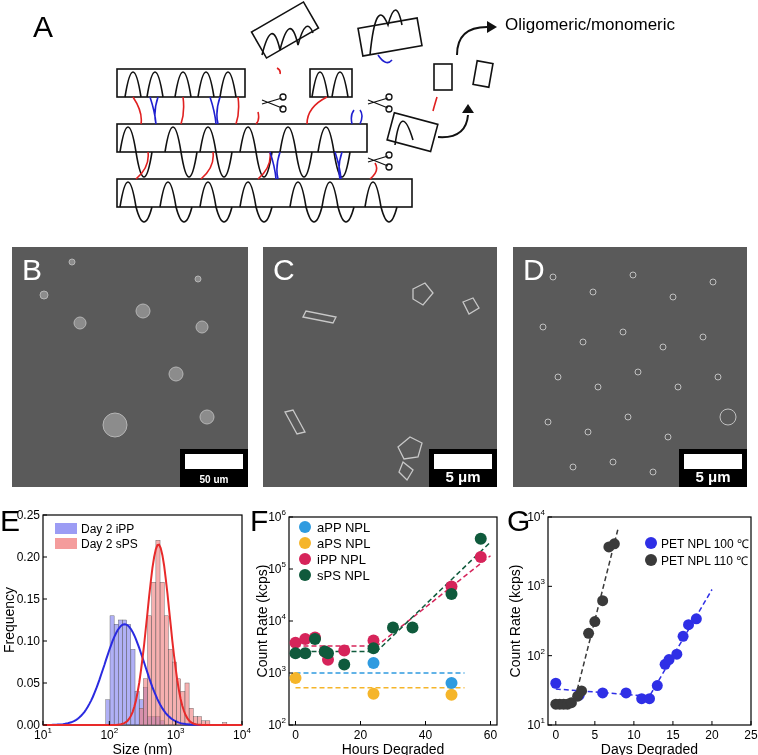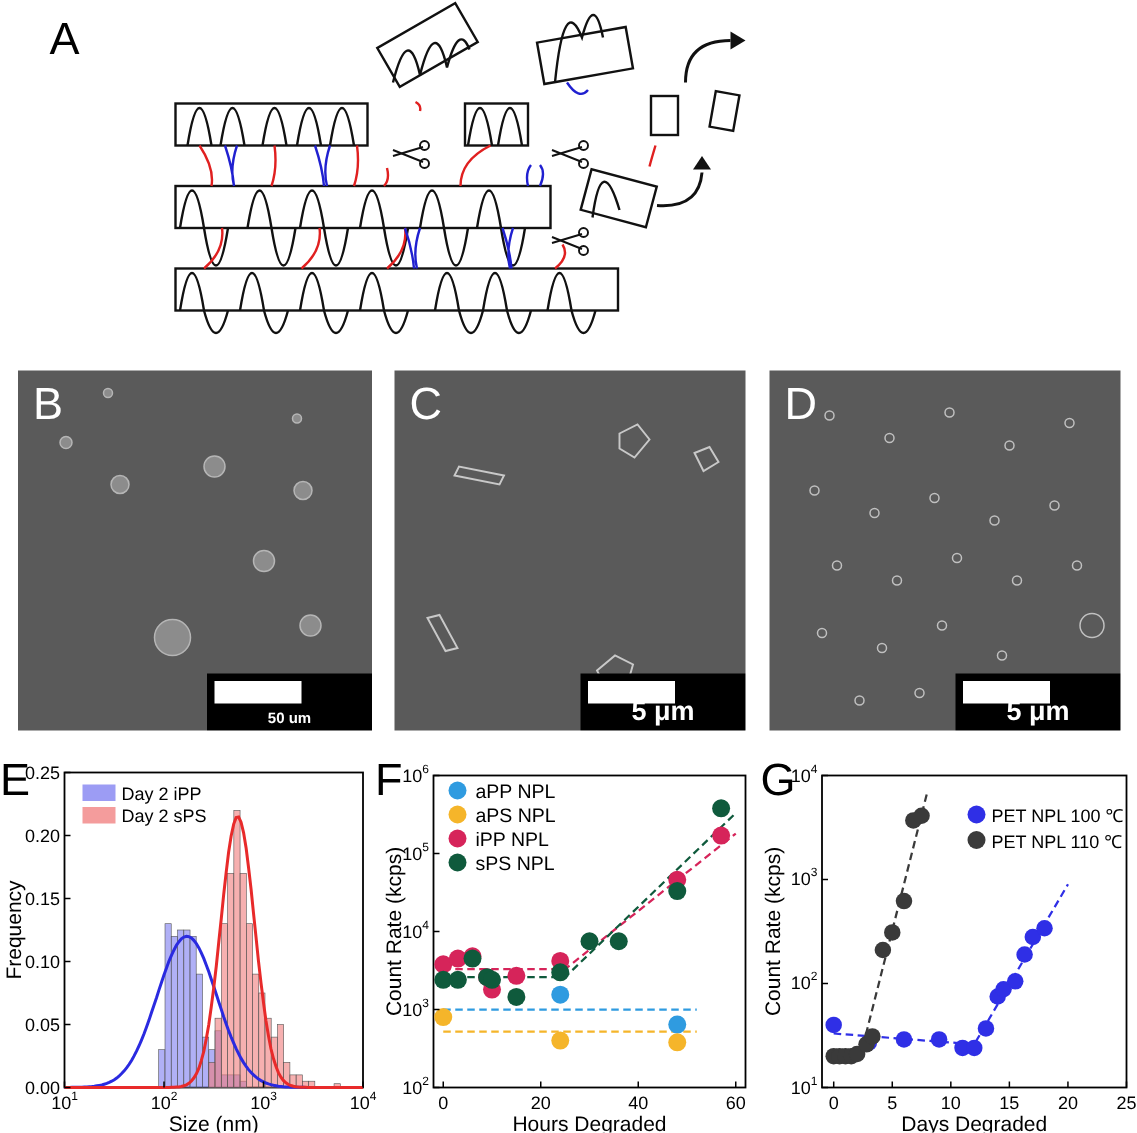--- a/index.html
+++ b/index.html
@@ -2,23 +2,23 @@
 <html><head>
 <meta charset="utf-8">
 <style>
   html, body { margin:0; padding:0; background:#ffffff; }
   body { width:758px; height:755px; position:relative; overflow:hidden;
          font-family:"Liberation Sans", sans-serif; color:#000; }
   .abs { position:absolute; }
   .panel-letter { position:absolute; font-size:30px; line-height:30px; font-family:"Liberation Sans", sans-serif; color:#000; }
   .sem { position:absolute; background:#5a5a5a; overflow:hidden; }
   .sem-letter { position:absolute; left:10px; top:6px; font-size:30px; color:#fff; font-family:"Liberation Sans", sans-serif; }
-  .scalebar { position:absolute; right:0; bottom:0; width:68px; height:38px; background:#000;padding-left:42px; }
+  .scalebar { position:absolute; right:0; bottom:0; width:68px; height:38px; background:#000; }
   .scalebar .bar { position:absolute; left:5px; top:5px; width:58px; height:15px; background:#fff; }
-  .scalebar .lbl { position:absolute; left:0; right:0; bottom:2px; text-align:center; color:#fff; font-weight:bold; font-size:18px; }
+  .scalebar .lbl { position:absolute; left:0; right:0; bottom:2px; text-align:center; color:#fff; font-weight:bold; font-size:15px; }
   .scalebar .lbl.small { font-size:10px; }
   svg text { font-family:"Liberation Sans", sans-serif; }
 </style>
 </head>
 <body>
 
 <div class="panel-letter" style="left:33px; top:12px;">A</div>
 
 <svg class="abs" style="left:0; top:0;" width="758" height="235" viewBox="0 0 758 235">
   <g fill="none" stroke="#111" stroke-width="1.6">
@@ -66,20 +66,21 @@
   </g>
 
   <g fill="none" stroke="#111" stroke-width="2">
     <path d="M457 55 q0 -28 30 -28"></path>
     <path d="M438 137 q28 2 30 -22"></path>
   </g>
   <polygon points="487,21 497,27 487,33" fill="#111"></polygon>
   <polygon points="462,113 468,104 474,113" fill="#111"></polygon>
 </svg>
 <div class="abs" style="left:505px; top:14px; width:160px; text-align:center; font-size:17px; line-height:22px;">
+  <div>Oligomeric/monomeric</div>
 </div>
 
 <div class="sem" style="left:12px; top:247px; width:236px; height:240px;">
   <svg width="236" height="240" style="position:absolute;left:0;top:0;">
     <g fill="#8c8c8c" stroke="#b5b5b5" stroke-width="1">
       <circle cx="131" cy="64" r="7"></circle>
         <circle cx="68" cy="76" r="6"></circle>
         <circle cx="190" cy="80" r="6"></circle>
       <circle cx="164" cy="127" r="7"></circle>
         <circle cx="103" cy="178" r="12"></circle>

